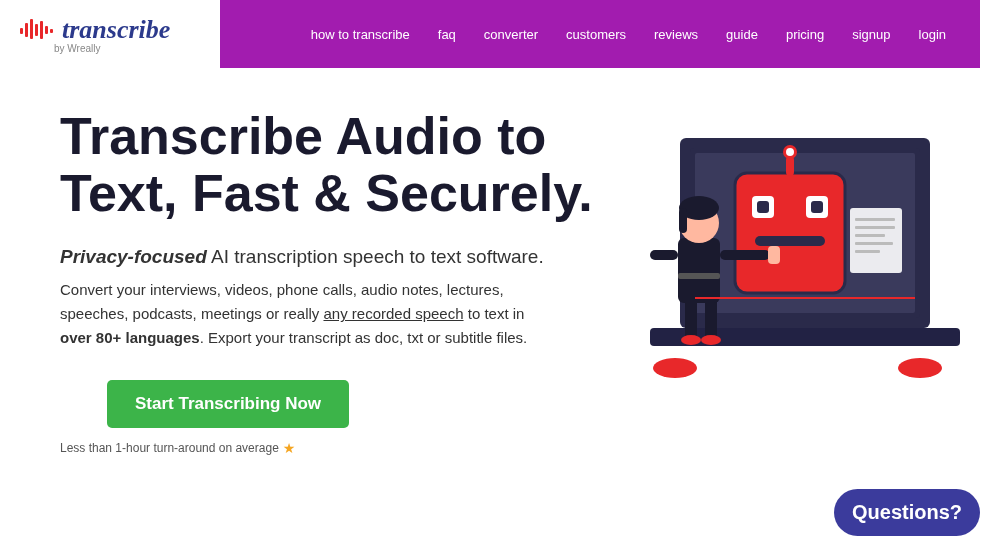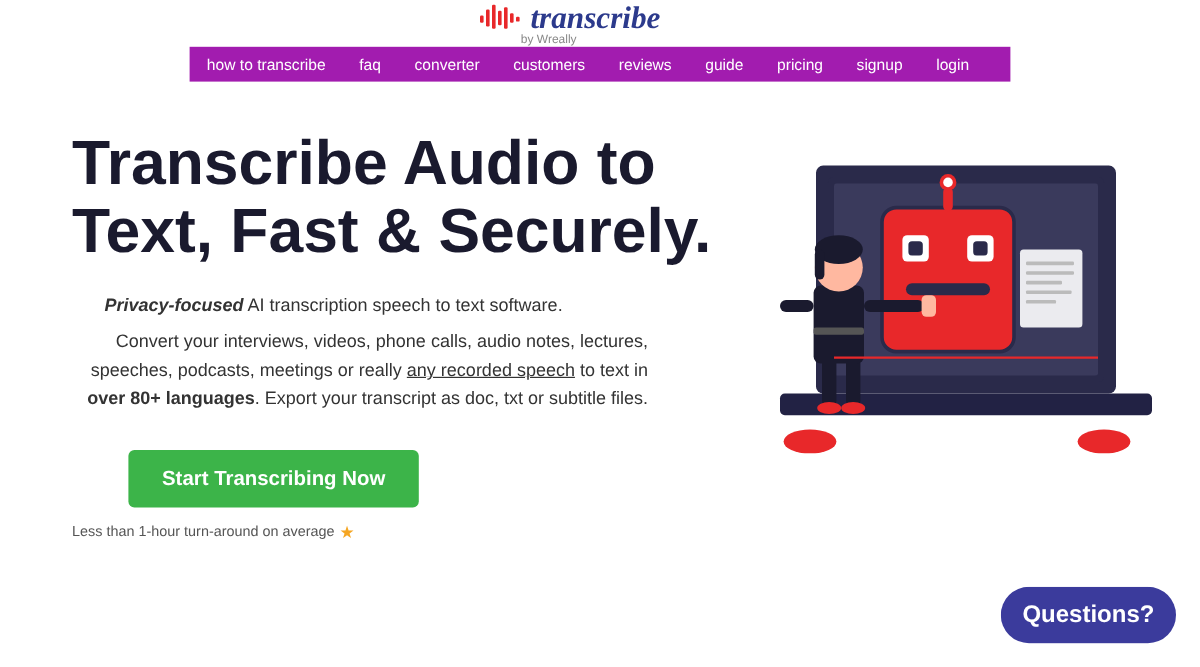--- a/index.html
+++ b/index.html
@@ -5,21 +5,20 @@
     * { margin: 0; padding: 0; box-sizing: border-box; }
     body { font-family: -apple-system, BlinkMacSystemFont, 'Segoe UI', Helvetica, Arial, sans-serif; width: 1000px; height: 556px; overflow: hidden; background: #fff; }
 
     
     header {
       display: flex;
       align-items: center;
       height: 68px;
       background: #fff;
       padding: 0 20px;
-      flex-direction: column;
     }
     .logo-area {
       display: flex;
       flex-direction: column;
       align-items: flex-start;
       min-width: 200px;
     }
     .logo-top {
       display: flex;
       align-items: center;
@@ -77,37 +76,35 @@
 
     .headline {
       font-size: 52px;
       font-weight: 700;
       line-height: 1.1;
       color: #1a1a2e;
       margin-bottom: 24px;
     }
 
     .tagline {
-      font-size: 15px;
+      font-size: 19px;
       color: #333;
       margin-bottom: 10px;
-      margin-left: 27px;
     }
     .tagline strong {
       font-weight: 800;
       font-style: italic;
     }
 
     .description {
       font-size: 15px;
       color: #333;
       line-height: 1.6;
       margin-bottom: 30px;
       max-width: 480px;
-      text-align: right;
     }
     .description a {
       color: #333;
       text-decoration: underline;
     }
     .description strong {
       font-weight: 800;
     }
 
     .cta-button {

